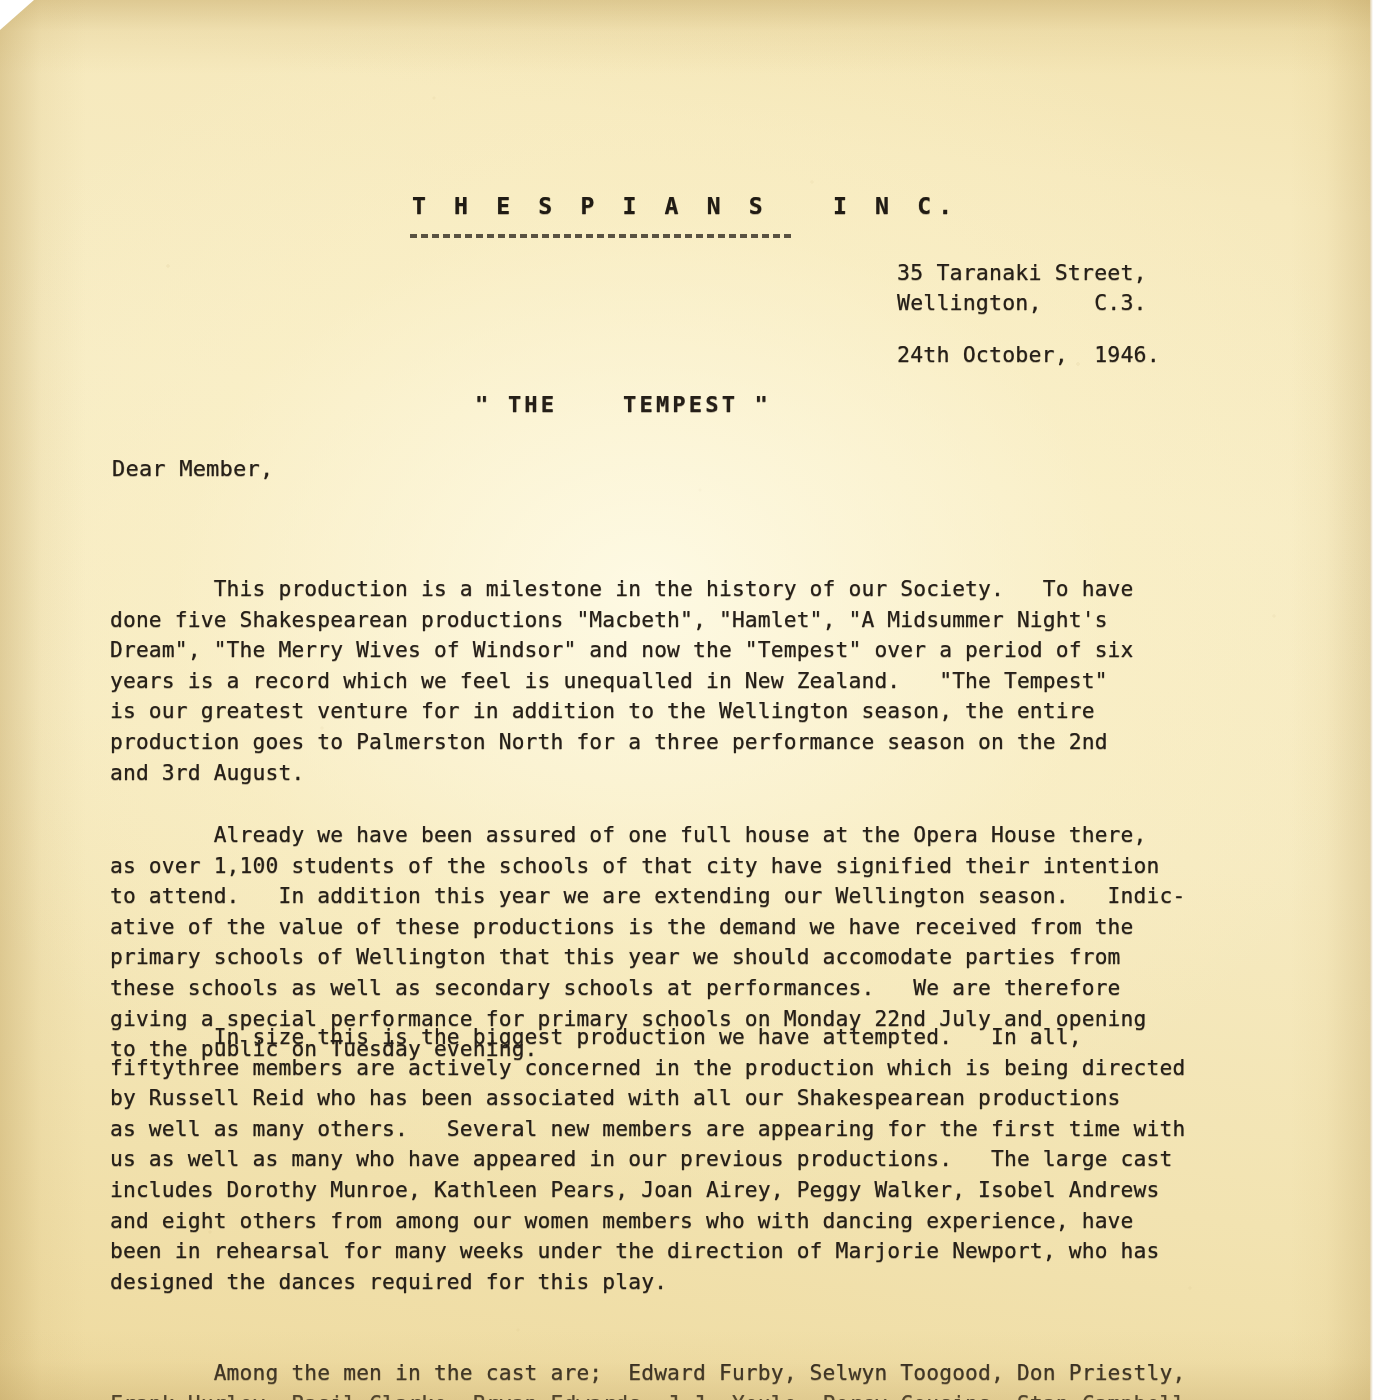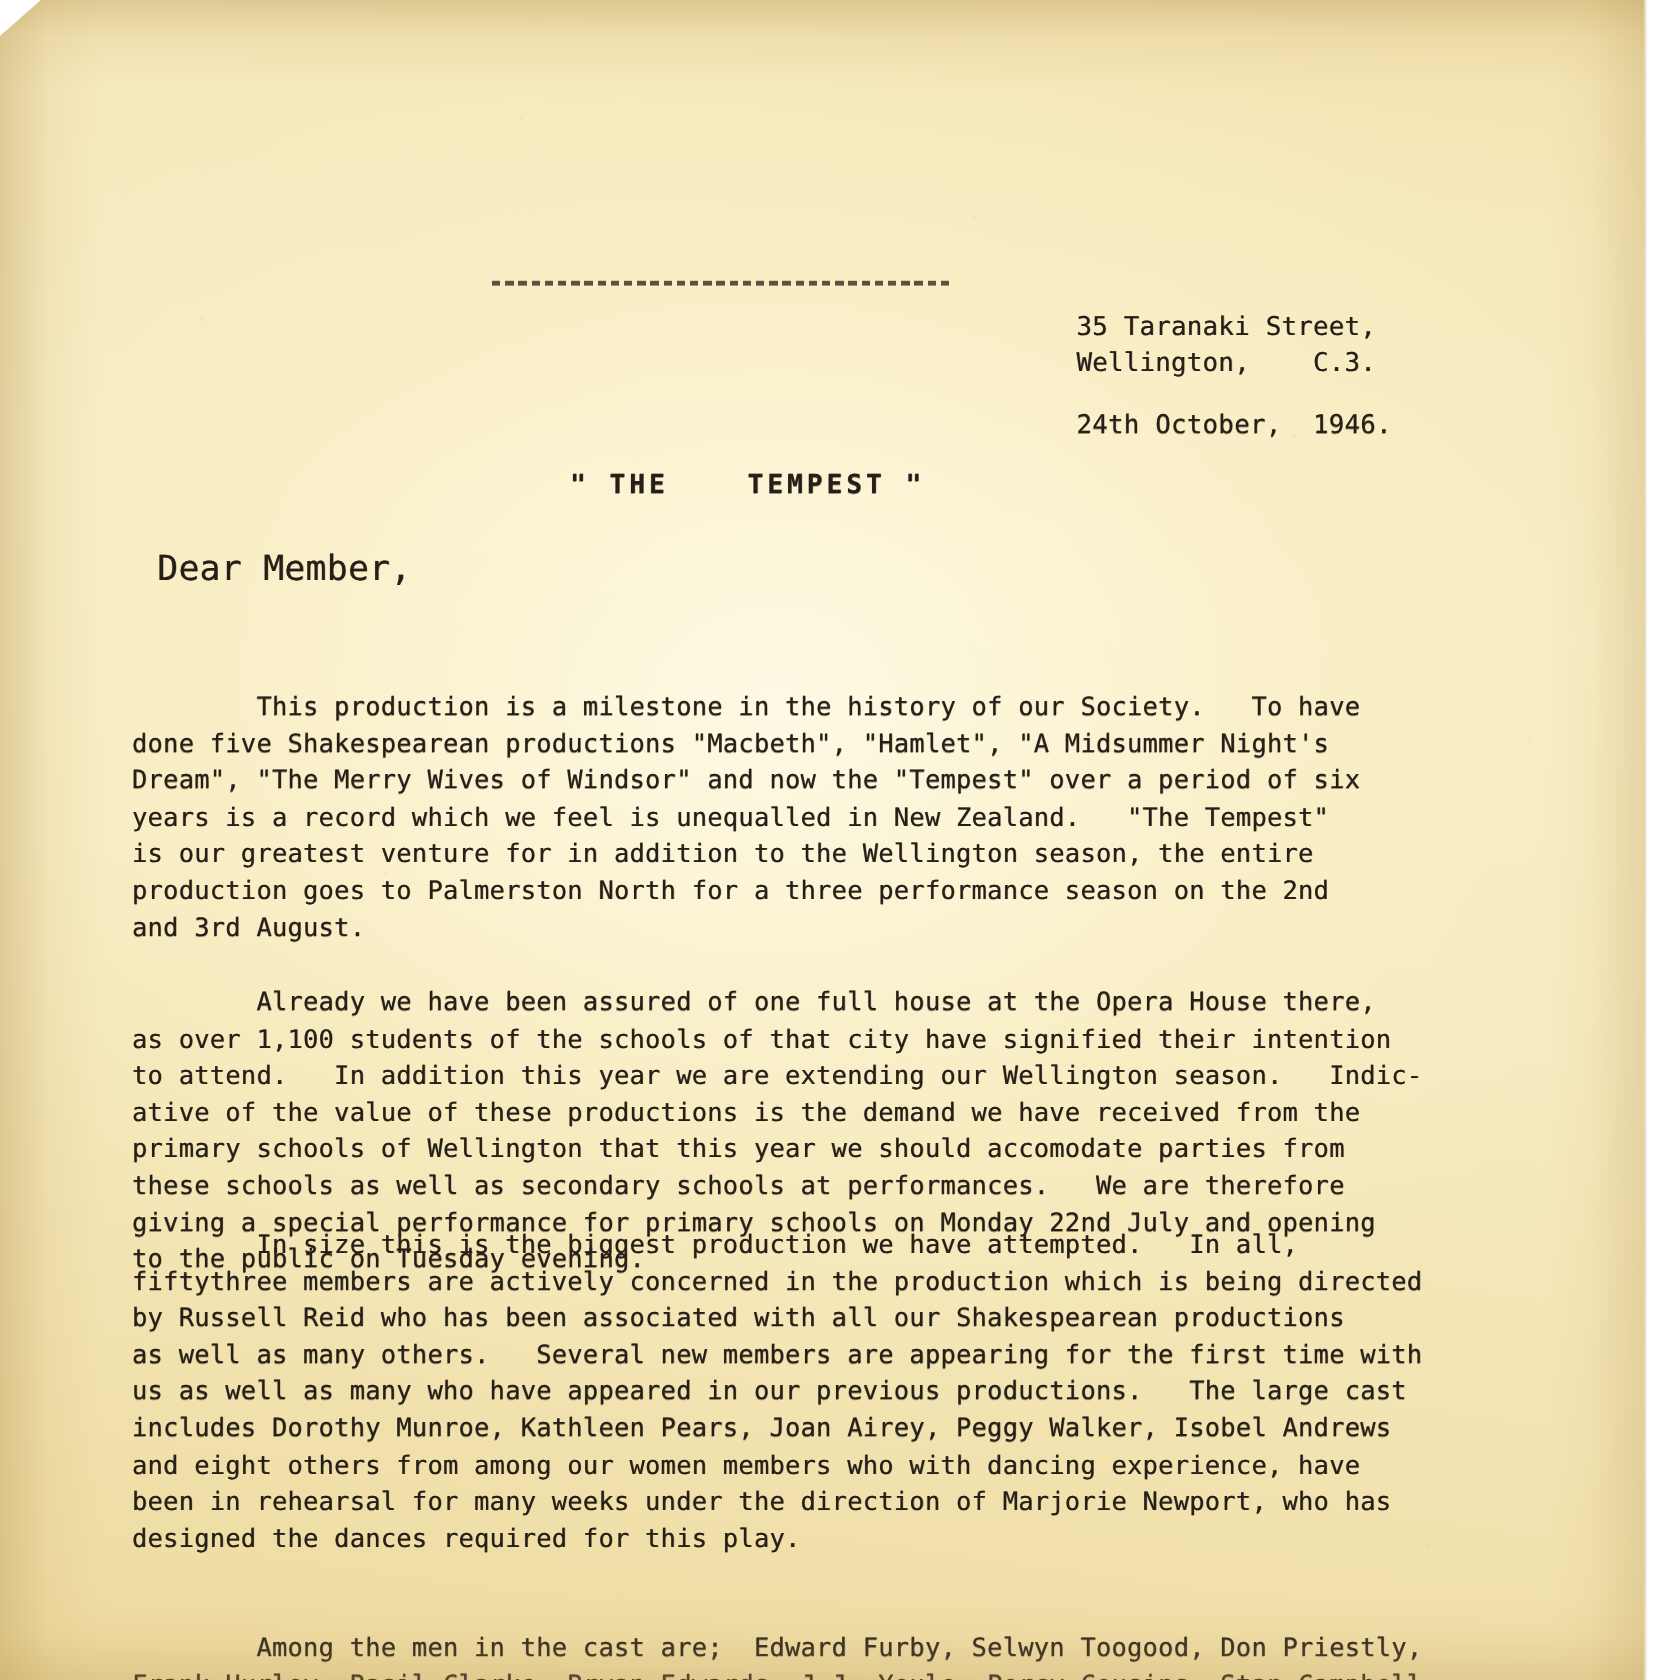--- a/index.html
+++ b/index.html
@@ -174,22 +174,21 @@
     top: 392px;
     font-size: 22px;
     font-weight: 700;
     letter-spacing: 3.2px;
   }
 
   
   #salutation {
     left: 112px;
     top: 456px;
-    font-size: 29px;
-    margin-left: 19px;
+    font-size: 22px;
   }
 
   
   .para {
     left: 110px;
     font-size: 21.2px;
     line-height: 30.6px;
   }
   #p1 { top: 511px; }
   #p2 { top: 574px; }
@@ -210,20 +209,21 @@
     height: 42px;
   }
 </style>
 </head>
 <body>
 
 <div id="paper">
 
   <div id="typed">
 
+    <div class="tw" id="letterhead">T H E S P I A N S   I N C.</div>
     <div id="letterhead-rule"></div>
 
     <div class="tw" id="addr">35 Taranaki Street,
 Wellington,    C.3.</div>
 
     <div class="tw" id="date">24th October,  1946.</div>
 
     <div class="tw" id="play-title">" THE    TEMPEST "</div>
 
     <div class="tw" id="salutation">Dear Member,</div>

